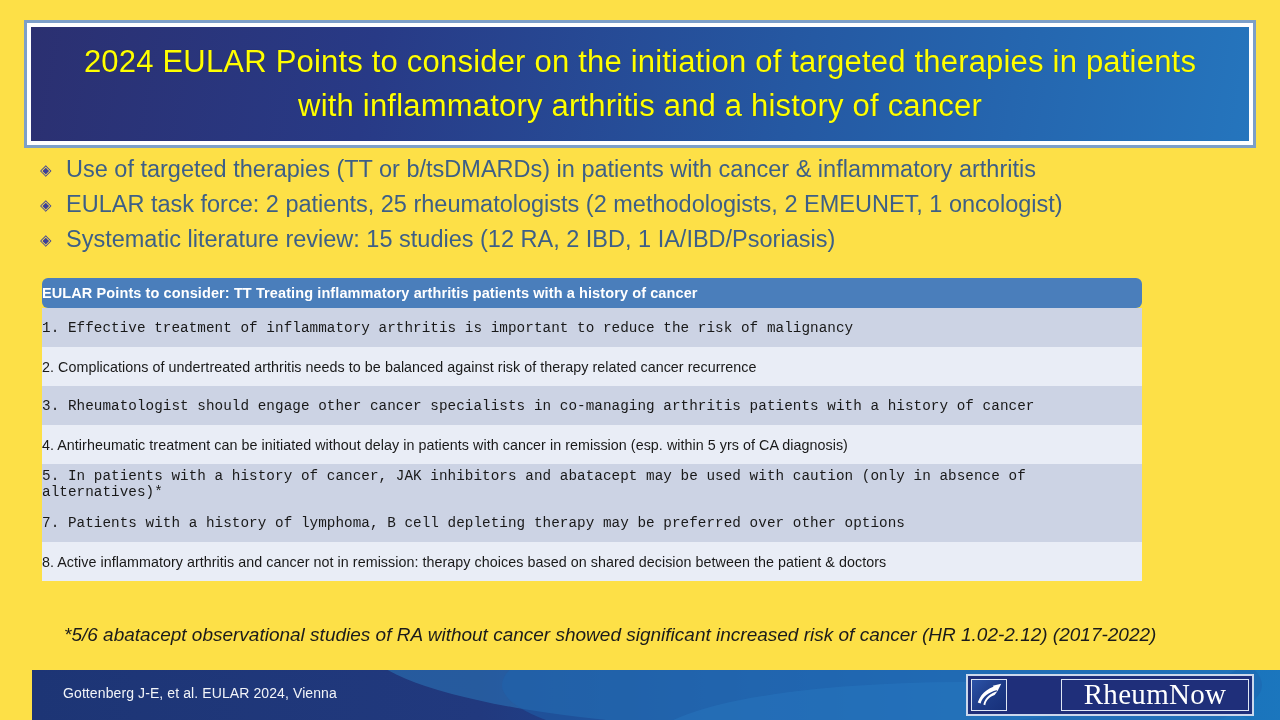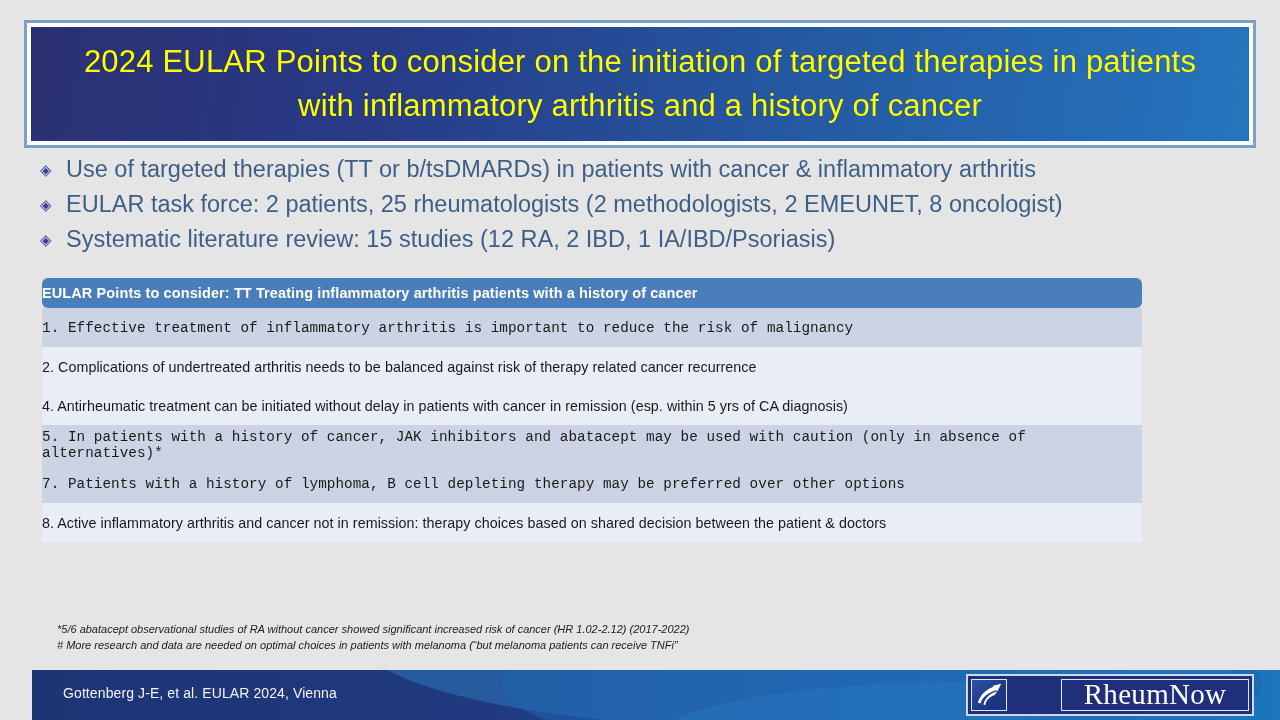--- a/index.html
+++ b/index.html
@@ -5,21 +5,21 @@
   * { box-sizing: border-box; margin: 0; padding: 0; }
   html, body {
     width: 1280px; height: 720px;
     background: #ffffff;
     font-family: "Liberation Sans", sans-serif;
     overflow: hidden;
   }
   #slide {
     position: relative;
     width: 1280px; height: 720px;
-    background: #e5e5e5;
+    background: #fde047;
   }
 
   
   #title-banner {
     position: absolute;
     left: 24px; top: 20px;
     width: 1232px; height: 128px;
     border: 3px solid #7d9fc8;
     background: #ffffff;
     padding: 4px;
@@ -95,23 +95,23 @@
     vertical-align: middle;
     letter-spacing: 0.05px;
   }
   .point-row-odd  .point-cell { background: #ccd3e4; font-family: Liberation Mono, monospace; }
   .point-row-even .point-cell { background: #e9edf6; }
   .point-cell sup { font-size: 10px; vertical-align: super; }
 
   
   #footnotes {
     position: absolute;
-    left: 57px; top: 622px;
+    left: 64px; top: 622px;
     width: 1100px;
-    font-size: 11px;
+    font-size: 19px;
     font-style: italic;
     color: #1b1b1b;
     line-height: 1.42;
   }
 
   
   #footer-band {
     position: absolute;
     left: 0; top: 670px;
     width: 1280px; height: 50px;
@@ -196,57 +196,59 @@
     </div>
   </div>
 
   <div id="bullets">
     <div class="bullet-row">
       <span class="bullet-marker">◈</span>
       <span class="bullet-label">Use of targeted therapies (TT or b/tsDMARDs) in patients with cancer &amp; inflammatory arthritis</span>
     </div>
     <div class="bullet-row">
       <span class="bullet-marker">◈</span>
-      <span class="bullet-label">EULAR task force: 2 patients, 25 rheumatologists (2 methodologists, 2 EMEUNET, 8 oncologist)</span>
+      <span class="bullet-label">EULAR task force: 2 patients, 25 rheumatologists (2 methodologists, 2 EMEUNET, 1 oncologist)</span>
     </div>
     <div class="bullet-row">
       <span class="bullet-marker">◈</span>
       <span class="bullet-label">Systematic literature review: 15 studies (12 RA, 2 IBD, 1 IA/IBD/Psoriasis)</span>
     </div>
   </div>
 
   <table id="points-table">
     <tbody>
       <tr>
         <td id="table-header-cell">EULAR Points to consider:  TT Treating inflammatory arthritis patients with a history of cancer</td>
       </tr>
       <tr class="point-row-odd">
         <td class="point-cell">1. Effective treatment of inflammatory arthritis is important to reduce the risk of malignancy</td>
       </tr>
       <tr class="point-row-even">
         <td class="point-cell">2. Complications of undertreated arthritis needs to be balanced against risk of therapy related cancer recurrence</td>
       </tr>
+      <tr class="point-row-odd">
+        <td class="point-cell">3. Rheumatologist should engage other cancer specialists in co-managing arthritis patients with a history of cancer</td>
+      </tr>
       <tr class="point-row-even">
         <td class="point-cell">4. Antirheumatic treatment can be initiated without delay in patients with cancer in remission (esp. within 5 yrs of CA diagnosis)</td>
       </tr>
       <tr class="point-row-odd">
         <td class="point-cell">5. In patients with a history of cancer, JAK inhibitors and abatacept may be used with caution (only in absence of alternatives)*</td>
       </tr>
       <tr class="point-row-odd">
         <td class="point-cell">7. Patients with a history of lymphoma, B cell depleting therapy may be preferred over other options</td>
       </tr>
       <tr class="point-row-even">
         <td class="point-cell">8. Active inflammatory arthritis and cancer not in remission: therapy choices based on shared decision between the patient &amp; doctors</td>
       </tr>
     </tbody>
   </table>
 
   <div id="footnotes">
     <div>*5/6 abatacept observational studies of RA without cancer showed significant increased risk of cancer (HR 1.02-2.12) (2017-2022)</div>
-    <div># More research and data are needed on optimal choices in patients with melanoma (“but melanoma patients can receive TNFi”</div>
   </div>
 
   <div id="footer-band">
     <div class="swoosh" id="swoosh-a"></div>
     <div class="swoosh" id="swoosh-b"></div>
     <div class="swoosh" id="swoosh-c"></div>
     <div id="footer-citation">Gottenberg J-E, et al. EULAR 2024, Vienna</div>
   </div>
 
   <div id="logo">

